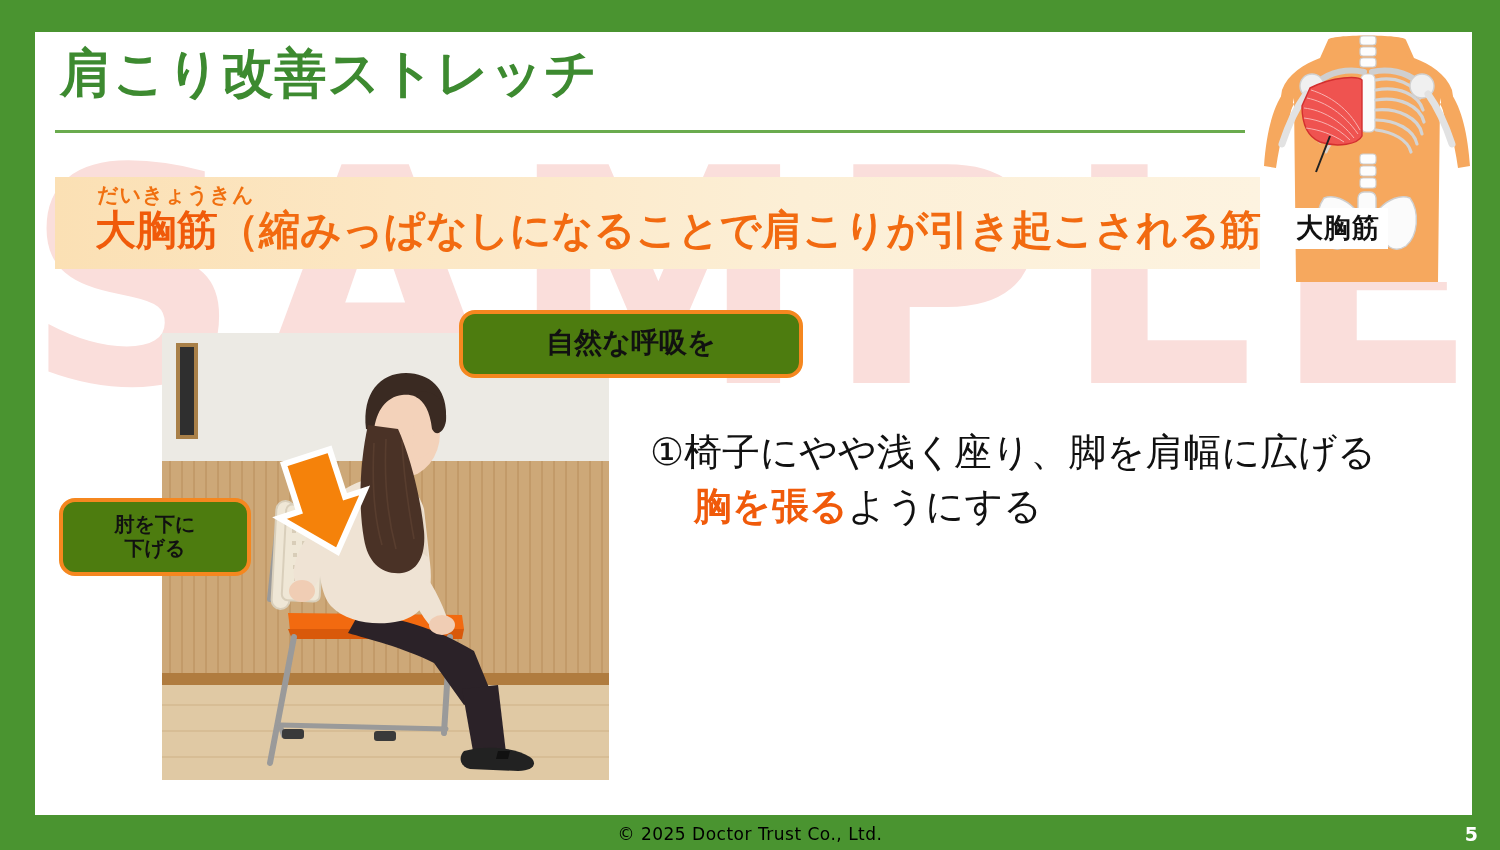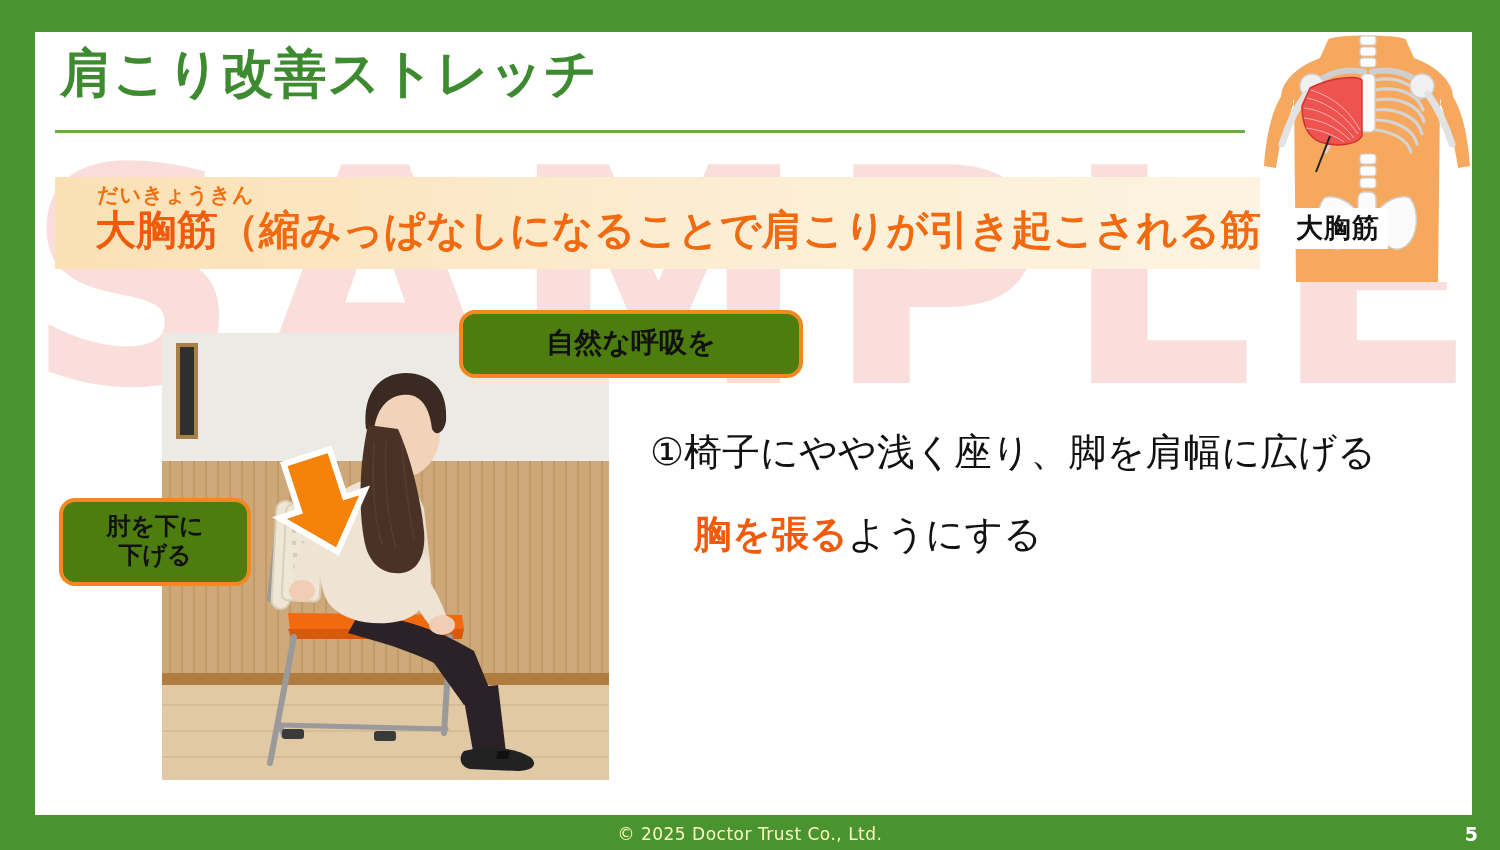--- a/index.html
+++ b/index.html
@@ -79,41 +79,41 @@
     position:absolute;background:#4d7c0f;border:4px solid #f5871f;
     border-radius:16px;text-align:center;font-weight:bold;color:#111;
     line-height:1.2;
   }
   .bubble-top{
     left:424px;top:278px;width:316px;padding:12px 10px 14px 10px;
     font-size:28px;
   }
   .bubble-left{
     left:24px;top:466px;width:168px;padding:10px 8px 12px 8px;
-    font-size:24px;
+    font-size:20px;
   }
   .tail{position:absolute;width:0;height:0;}
 
   
   .list{
     position:absolute;left:615px;top:394px;width:800px;
     font-size:38px;color:#111;line-height:1.42;letter-spacing:0px;
   }
   .list .item{white-space:nowrap;}
-  .list .indent{padding-left:44px;margin-top:28px;}
+  .list .indent{padding-left:44px;}
   .hl{color:#f05a0a;font-weight:bold;}
 
   
   .footer{
     position:absolute;left:0;bottom:0;width:1500px;height:35px;
     background:#4a9430;
   }
   .copyright{
     position:absolute;left:0;bottom:6px;width:1500px;text-align:center;
-    color:#fef9c3;font-size:17px;letter-spacing:.5px;
+    color:#000000;font-size:17px;letter-spacing:.5px;
   }
   .pagenum{
     position:absolute;right:22px;bottom:5px;
     color:#ffffff;font-size:19px;font-weight:bold;
   }
 </style>
 </head>
 <body>
 
 <div class="slide">

